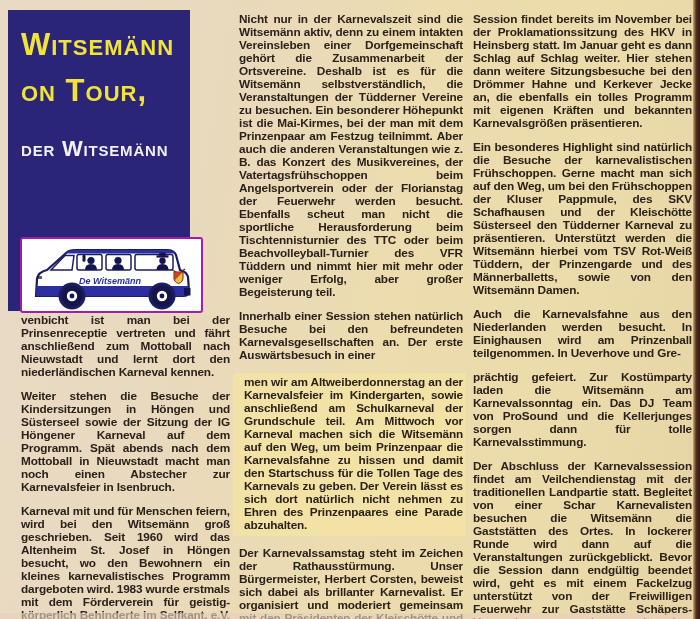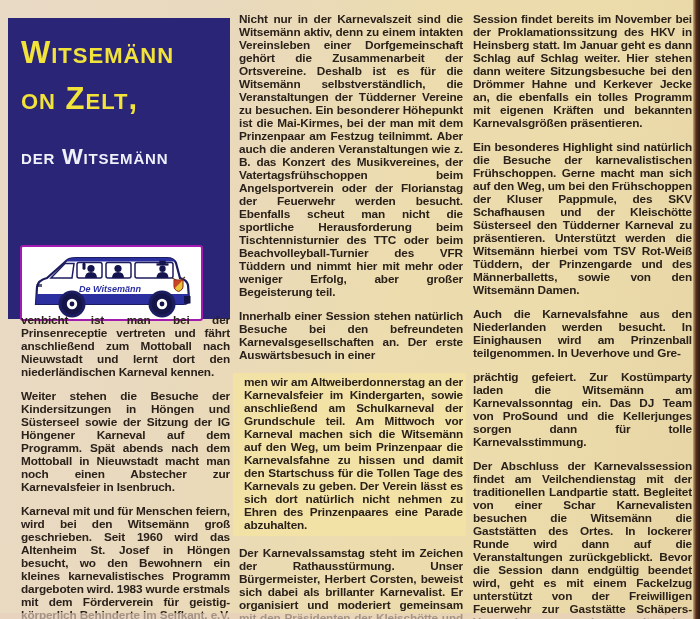--- a/index.html
+++ b/index.html
@@ -15,21 +15,21 @@
   .page-right-edge{
     position:absolute;top:0;right:0;width:7px;height:619px;
     background:linear-gradient(to right,#c9a96f 0%,#55301e 45%,#2e1a12 100%);
   }
   .page-bottom-edge{
     position:absolute;left:0;bottom:0;width:694px;height:6px;
     background:#e6d0bd;opacity:.65;
   }
   
   .title-box{
-    position:absolute;left:8px;top:18px;width:222px;height:301px;
+    position:absolute;left:8px;top:10px;width:182px;height:301px;
     background:#2b2577;
   }
   .title{
     padding:12px 0 0 13px;
     color:#f2e33a;
     font-weight:bold;font-variant:small-caps;
     font-size:31px;line-height:1.48;letter-spacing:1px;
   }
   .subtitle{
     padding:19px 0 0 13px;
@@ -63,21 +63,21 @@
   }
 </style>
 </head>
 <body>
 
 <div class="page">
 
   <div class="title-box">
     <div class="title">
       <div>Witsemänn</div>
-      <div>on Zelt,</div>
+      <div>on Tour,</div>
     </div>
     <div class="subtitle">
       <div>der Witsemänn</div>
     </div>
 
     <div class="bus-panel">
       <svg viewBox="0 0 179 72" width="179" height="72">
         <defs>
           <clipPath id="busBody">
             <path d="M14,57 L15,40 Q16,33 25,31 L43,15 Q46,11 54,11 L145,11 Q152,11 154,16 L158,31 Q165,33 166,38 L167,52 Q167,57 161,57 Z"></path>

